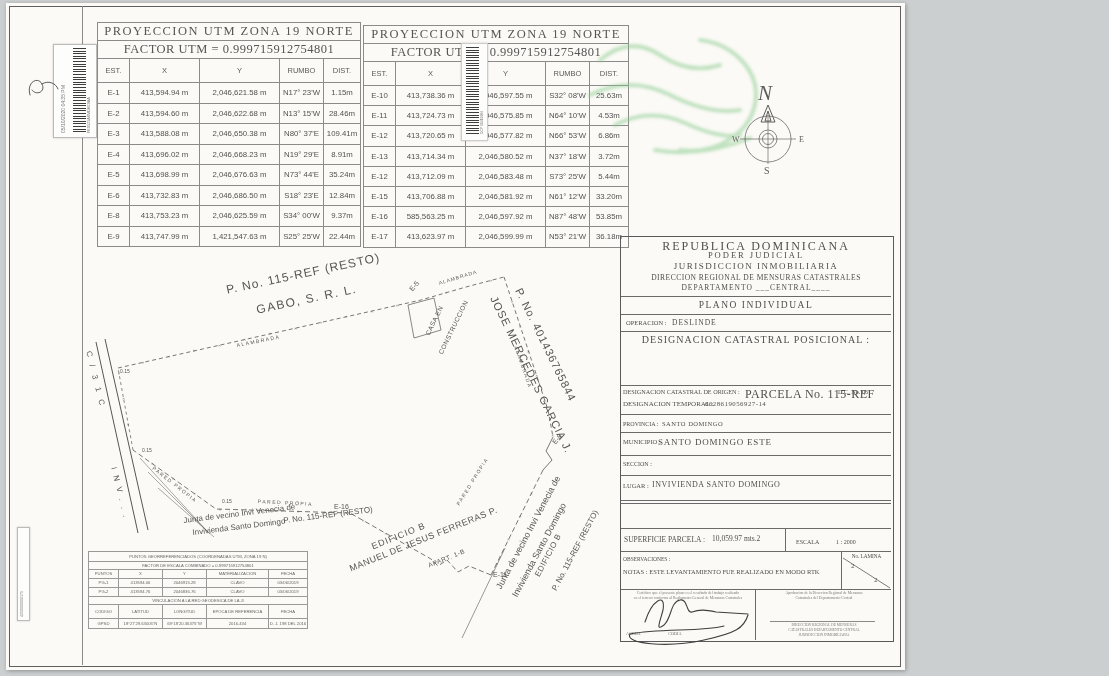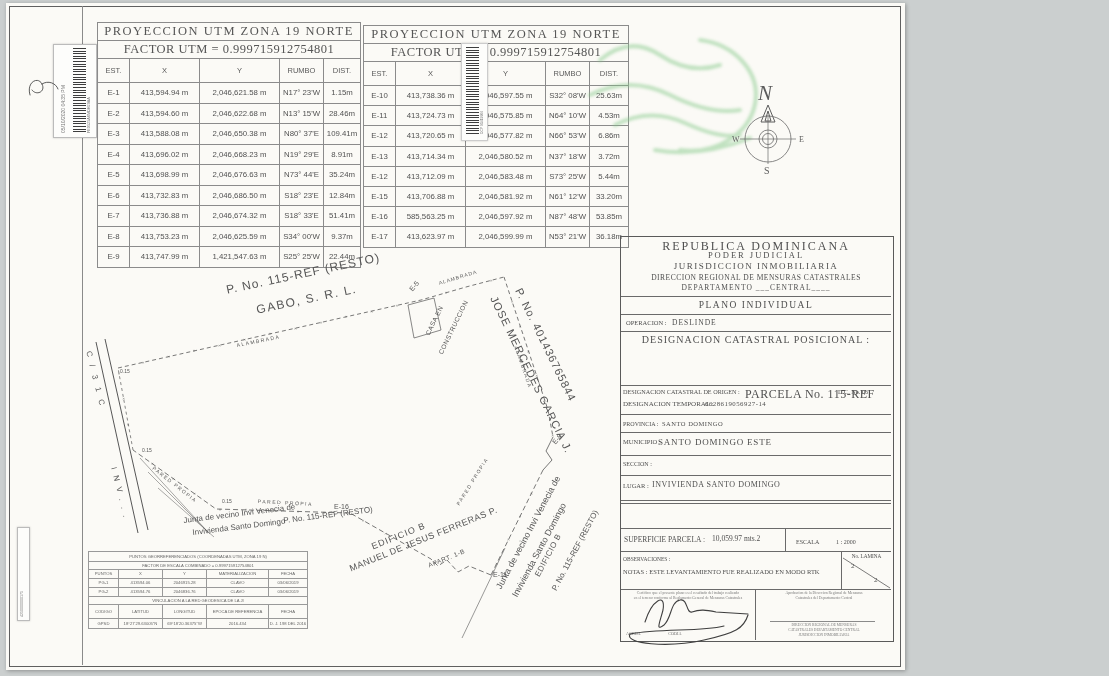--- a/index.html
+++ b/index.html
@@ -109,27 +109,20 @@
             <td class="dc" style="height: 19.5px;">2,046,676.63 m</td>
             <td class="dc" style="height: 19.5px;">N73° 44'E</td>
             <td class="dc" style="height: 19.5px;">35.24m</td>
           </tr>
           <tr>
             <td class="dc" style="height: 19.5px;">E-6</td>
             <td class="dc" style="height: 19.5px;">413,732.83 m</td>
             <td class="dc" style="height: 19.5px;">2,046,686.50 m</td>
             <td class="dc" style="height: 19.5px;">S18° 23'E</td>
             <td class="dc" style="height: 19.5px;">12.84m</td>
-          </tr>
-          <tr>
-            <td class="dc" style="height: 19.5px;">E-7</td>
-            <td class="dc" style="height: 19.5px;">413,736.88 m</td>
-            <td class="dc" style="height: 19.5px;">2,046,674.32 m</td>
-            <td class="dc" style="height: 19.5px;">S18° 33'E</td>
-            <td class="dc" style="height: 19.5px;">51.41m</td>
           </tr>
           <tr>
             <td class="dc" style="height: 19.5px;">E-8</td>
             <td class="dc" style="height: 19.5px;">413,753.23 m</td>
             <td class="dc" style="height: 19.5px;">2,046,625.59 m</td>
             <td class="dc" style="height: 19.5px;">S34° 00'W</td>
             <td class="dc" style="height: 19.5px; margin-left: 48px;">9.37m</td>
           </tr>
           <tr>
             <td class="dc" style="height: 19.5px;">E-9</td>

